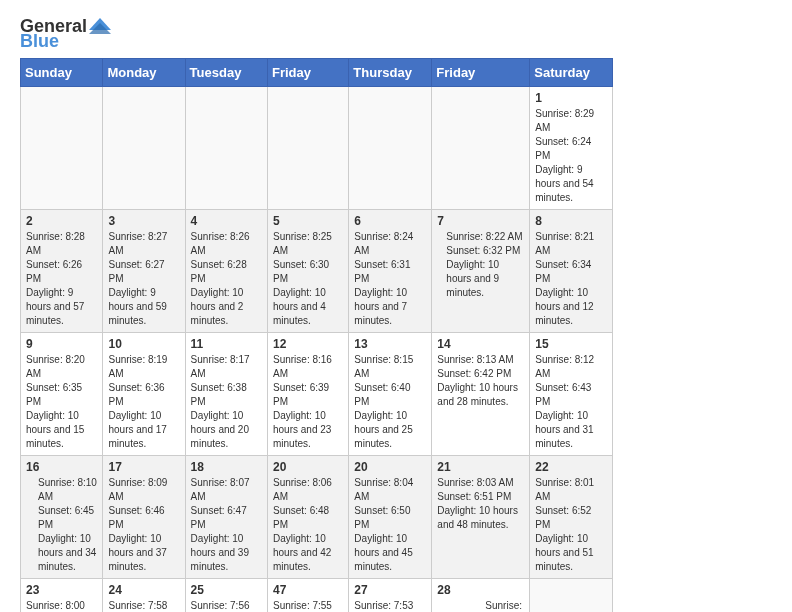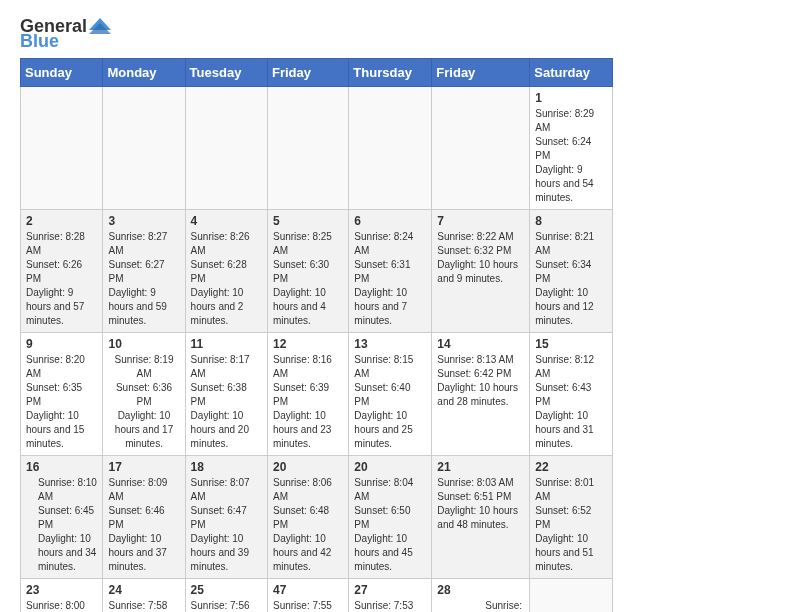--- a/index.html
+++ b/index.html
@@ -168,41 +168,41 @@
 Daylight: 10 hours and 4 minutes.</div>
           </td>
           <td>
             <span class="day-num">6</span>
             <div class="day-info" style="white-space: pre-line;">Sunrise: 8:24 AM
 Sunset: 6:31 PM
 Daylight: 10 hours and 7 minutes.</div>
           </td>
           <td>
             <span class="day-num">7</span>
-            <div class="day-info" style="white-space: pre-line;">Sunrise: 8:22 AM
+            <div class="day-info" style="white-space: pre-line; margin-left: 9px;">Sunrise: 8:22 AM
 Sunset: 6:32 PM
 Daylight: 10 hours and 9 minutes.</div>
           </td>
           <td>
             <span class="day-num">8</span>
             <div class="day-info" style="white-space: pre-line;">Sunrise: 8:21 AM
 Sunset: 6:34 PM
 Daylight: 10 hours and 12 minutes.</div>
           </td>
         </tr>
         <tr>
           <td>
             <span class="day-num">9</span>
             <div class="day-info" style="white-space: pre-line;">Sunrise: 8:20 AM
 Sunset: 6:35 PM
 Daylight: 10 hours and 15 minutes.</div>
           </td>
           <td>
             <span class="day-num">10</span>
-            <div class="day-info" style="white-space: pre-line; text-align: center;">Sunrise: 8:19 AM
+            <div class="day-info" style="white-space: pre-line;">Sunrise: 8:19 AM
 Sunset: 6:36 PM
 Daylight: 10 hours and 17 minutes.</div>
           </td>
           <td>
             <span class="day-num">11</span>
             <div class="day-info" style="white-space: pre-line;">Sunrise: 8:17 AM
 Sunset: 6:38 PM
 Daylight: 10 hours and 20 minutes.</div>
           </td>
           <td>

